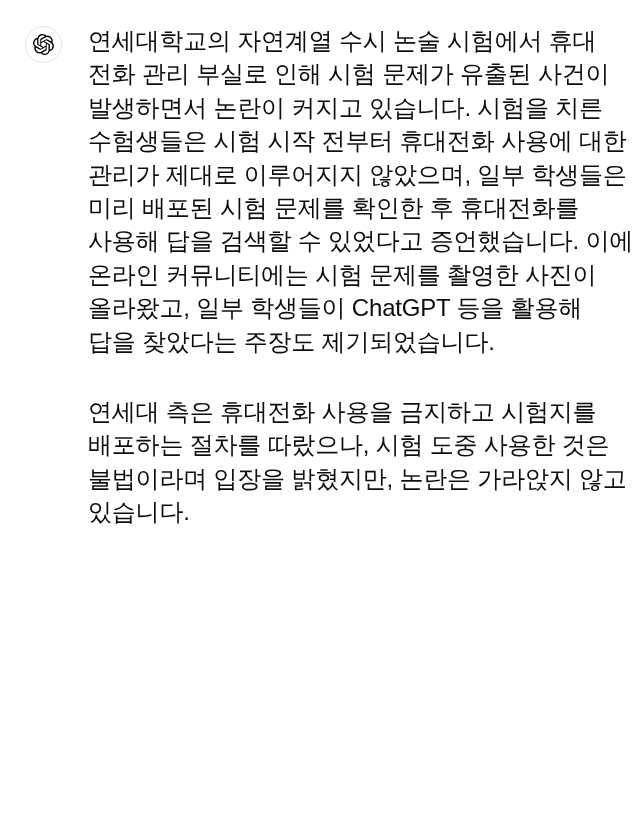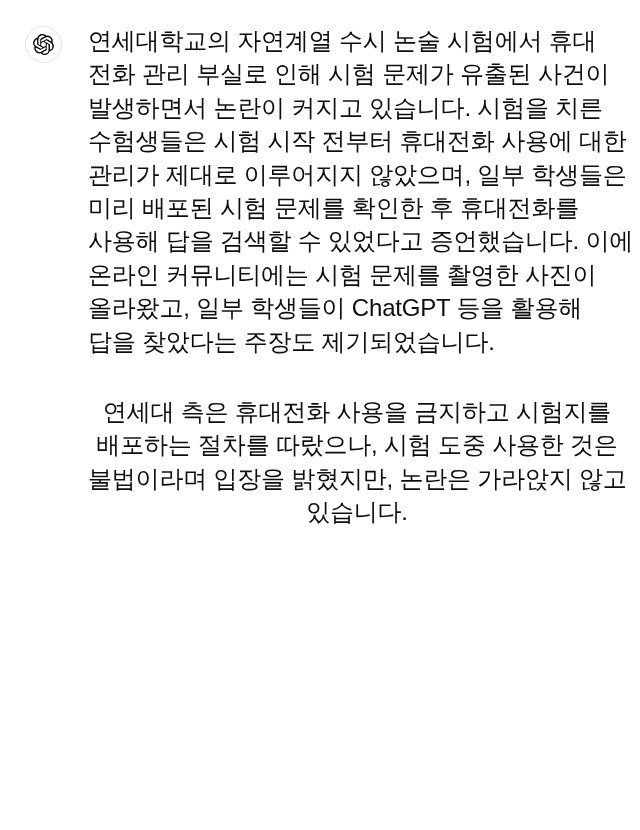--- a/index.html
+++ b/index.html
@@ -52,21 +52,20 @@
     line-height: 33.4px;
     letter-spacing: -0.2px;
     font-weight: 400;
   }
   .message-content p {
     margin: 0 0 37px 0;
     white-space: pre;
   }
   .message-content p:last-child {
     margin-bottom: 16px;
-    text-align: center;
   }
 </style>
 </head>
 <body>
 
 <div class="message-row">
   <div class="avatar" aria-label="openai-logo-icon">
     <svg viewBox="0 0 24 24" fill="currentColor" aria-hidden="true">
       <path d="M22.2819 9.8211a5.9847 5.9847 0 0 0-.5157-4.9108 6.0462 6.0462 0 0 0-6.5098-2.9A6.0651 6.0651 0 0 0 4.9807 4.1818a5.9847 5.9847 0 0 0-3.9977 2.9 6.0462 6.0462 0 0 0 .7427 7.0966 5.98 5.98 0 0 0 .511 4.9107 6.051 6.051 0 0 0 6.5146 2.9001A5.9847 5.9847 0 0 0 13.2599 24a6.0557 6.0557 0 0 0 5.7718-4.2058 5.9894 5.9894 0 0 0 3.9977-2.9001 6.0557 6.0557 0 0 0-.7475-7.073zm-9.022 12.6081a4.4755 4.4755 0 0 1-2.8764-1.0408l.1419-.0804 4.7783-2.7582a.7948.7948 0 0 0 .3927-.6813v-6.7369l2.02 1.1686a.071.071 0 0 1 .038.0615v5.5826a4.504 4.504 0 0 1-4.4945 4.4849zm-9.6607-4.1254a4.4708 4.4708 0 0 1-.5346-3.0137l.142.0852 4.783 2.7582a.7712.7712 0 0 0 .7806 0l5.8428-3.3685v2.3324a.0804.0804 0 0 1-.0332.0615L9.74 19.9502a4.4992 4.4992 0 0 1-6.1408-1.6464zM2.3408 7.8956a4.485 4.485 0 0 1 2.3655-1.9728V11.6a.7664.7664 0 0 0 .3879.6765l5.8144 3.3543-2.0201 1.1685a.0757.0757 0 0 1-.071 0l-4.8303-2.7865A4.504 4.504 0 0 1 2.3408 7.8956zm16.5963 3.8558L13.1038 8.364 15.1192 7.2a.0757.0757 0 0 1 .071 0l4.8303 2.7913a4.4944 4.4944 0 0 1-.6765 8.1042v-5.6772a.79.79 0 0 0-.407-.667zm2.0107-3.0231l-.142-.0852-4.7735-2.7818a.7759.7759 0 0 0-.7854 0L9.409 9.2297V6.8974a.0662.0662 0 0 1 .0284-.0615l4.8303-2.7866a4.4992 4.4992 0 0 1 6.6802 4.66zM8.3065 12.863l-2.02-1.1638a.0804.0804 0 0 1-.038-.0567V6.0742a4.4992 4.4992 0 0 1 7.3757-3.4537l-.142.0805L8.704 5.459a.7948.7948 0 0 0-.3927.6813zm1.0976-2.3654l2.602-1.4998 2.6069 1.4998v2.9994l-2.5974 1.4997-2.6067-1.4997z"></path>
     </svg>

